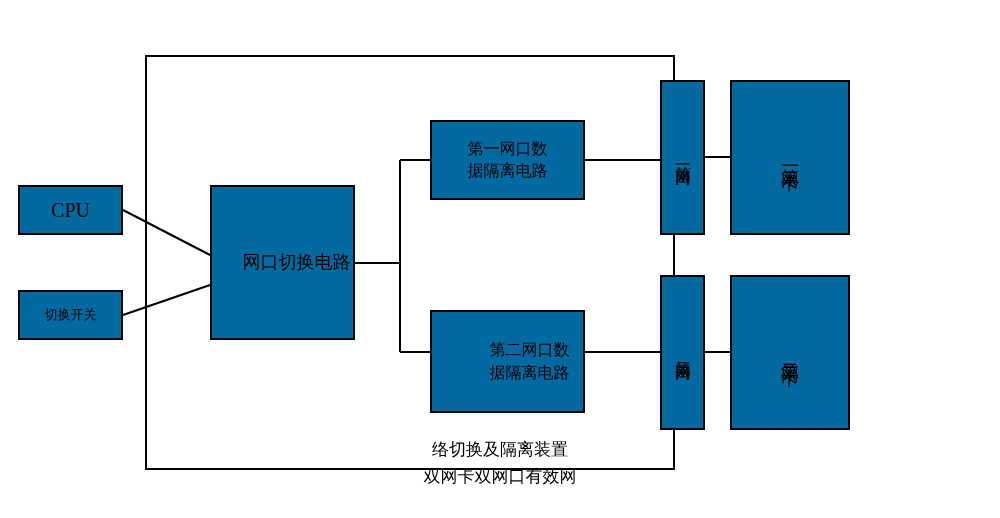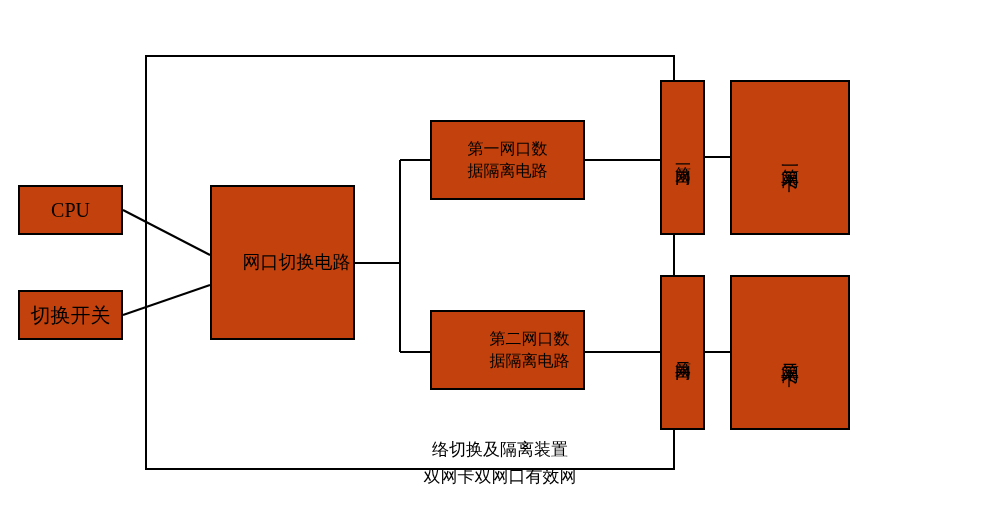--- a/index.html
+++ b/index.html
@@ -26,21 +26,21 @@
       width: 1000px;
       height: 518px;
       position: absolute;
       top: 0;
       left: 0;
     }
 
     .box {
       position: absolute;
       border: 2px solid #000;
-      background: #c2410c;
+      background: #0369a1;
       display: flex;
       align-items: center;
       justify-content: center;
       text-align: center;
       font-family: "SimSun", "宋体", serif;
     }
 
     
     .box-cpu {
       left: 18px;
@@ -49,21 +49,21 @@
       height: 50px;
       font-size: 20px;
     }
 
     
     .box-switch {
       left: 18px;
       top: 290px;
       width: 105px;
       height: 50px;
-      font-size: 20px;
+      font-size: 13px;
     }
 
     
     .box-main {
       left: 210px;
       top: 185px;
       width: 145px;
       height: 155px;
       font-size: 18px;
       line-height: 1.4;
@@ -78,21 +78,21 @@
       height: 80px;
       font-size: 16px;
       line-height: 1.4;
     }
 
     
     .box-iso2 {
       left: 430px;
       top: 310px;
       width: 155px;
-      height: 80px;
+      height: 103px;
       font-size: 16px;
       line-height: 1.4;
       padding-left: 44px;
     }
 
     
     .box-port1 {
       left: 660px;
       top: 80px;
       width: 45px;

